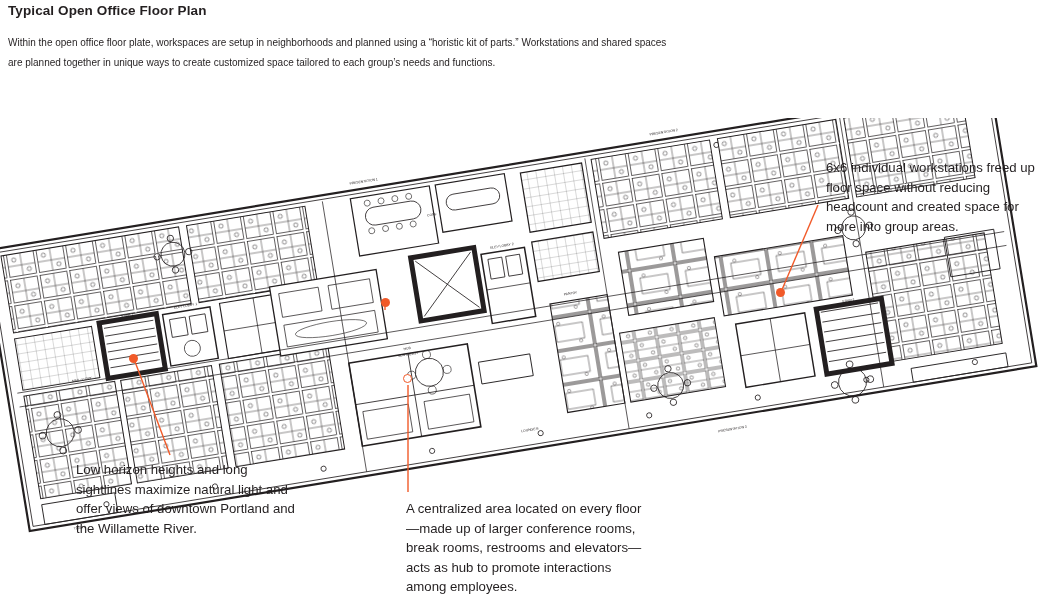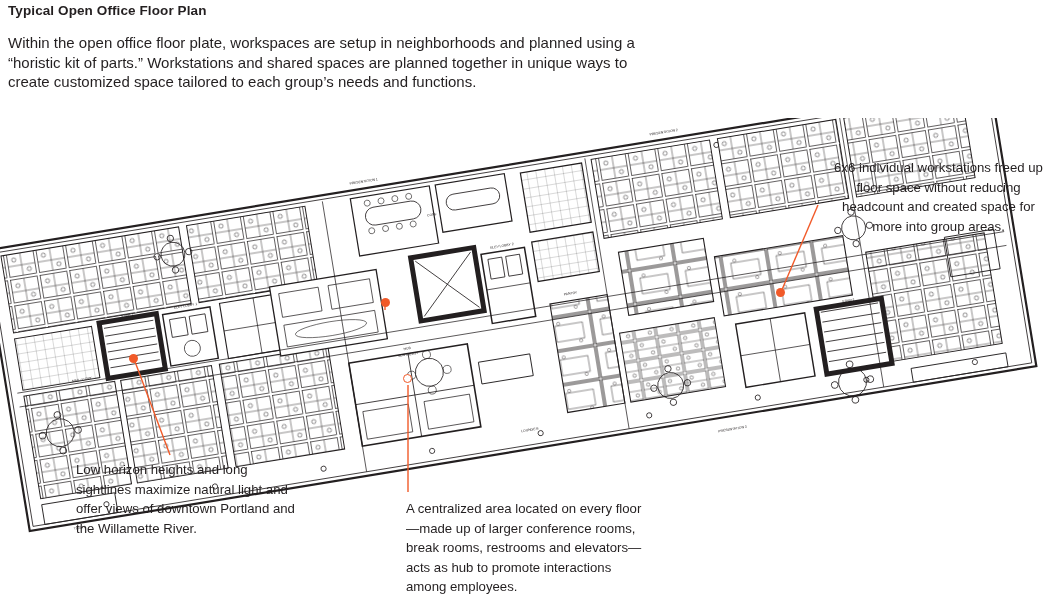--- a/index.html
+++ b/index.html
@@ -28,42 +28,42 @@
     font-size: 13.5px;
     font-weight: bold;
     letter-spacing: 0.1px;
     color: #231f20;
   }
   .intro {
     position: absolute;
     left: 8px;
     top: 33px;
     width: 660px;
-    font-size: 15px;
+    font-size: 10px;
     line-height: 19.5px;
     color: #231f20;
   }
   
   .plan-wrap {
     position: absolute;
     left: 0px;
     top: 118px;
     width: 1060px;
     height: 470px;
   }
   .plan-svg { display: block; }
 
   
   .callout {
     position: absolute;
     font-size: 13.2px;
     line-height: 19.5px;
     color: #231f20;
   }
-  .callout-1 { left: 826px; top: 158px; width: 225px; text-align: center; }
+  .callout-1 { left: 826px; top: 158px; width: 225px; }
   .callout-2 { left: 76px; top: 460px; width: 225px; }
   .callout-3 { left: 362px; top: 499px; width: 240px; margin-left: 44px; }
 
   .leader {
     position: absolute;
     left: 0; top: 0;
     width: 1060px;
     height: 598px;
     pointer-events: none;
   }

